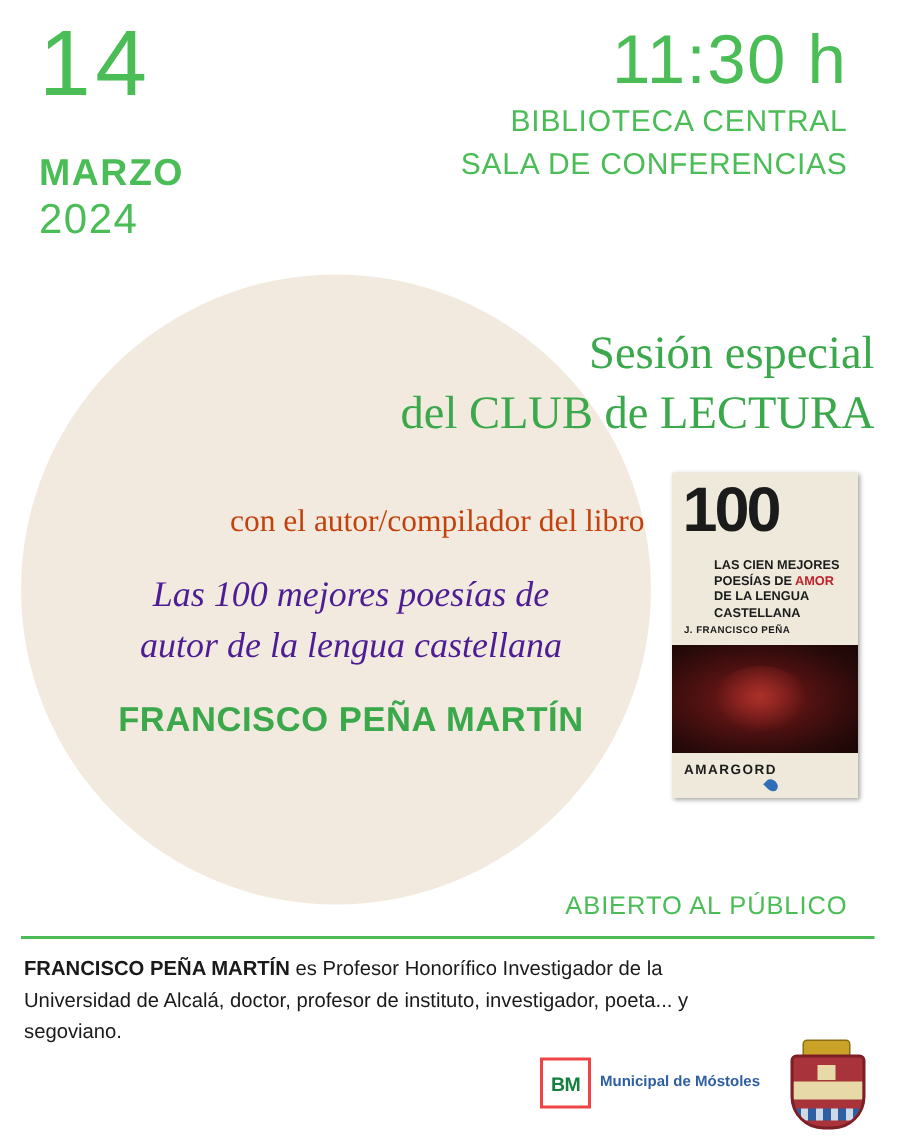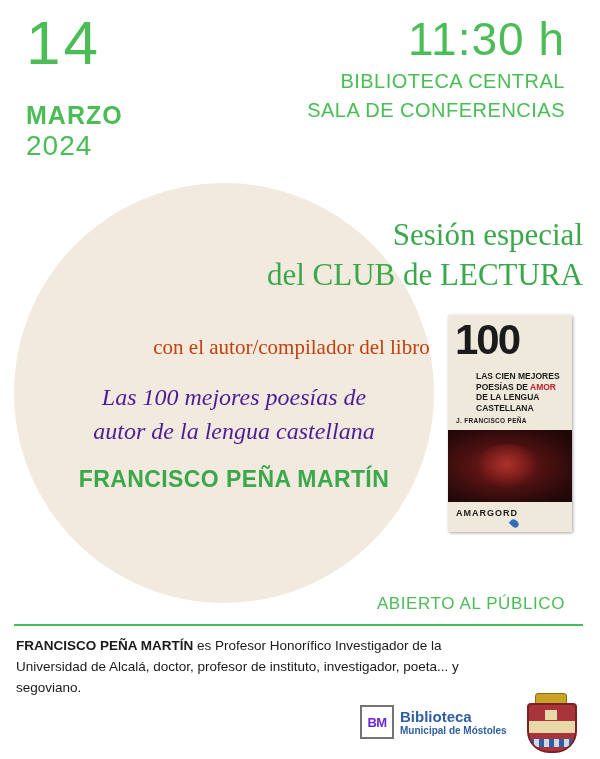--- a/index.html
+++ b/index.html
@@ -247,22 +247,22 @@
     position: absolute;
     left: 360px;
     top: 705px;
     display: flex;
     align-items: center;
     gap: 6px;
   }
   .logo-bm {
     width: 30px;
     height: 30px;
-    border: 2px solid #737373;
-    color: #6d28d9;
+    border: 2px solid #ef4444;
+    color: #15803d;
     font-size: 13px;
     font-weight: bold;
     display: flex;
     align-items: center;
     justify-content: center;
     letter-spacing: -0.5px;
   }
   .logo-bm-text {
     line-height: 1.15;
   }
@@ -377,21 +377,20 @@
 
     <div class="green-rule"></div>
 
     <div class="bio">
       <b>FRANCISCO PEÑA MARTÍN</b><span> es Profesor Honorífico Investigador de la Universidad de Alcalá, doctor, profesor de instituto, investigador, poeta... y segoviano.</span>
     </div>
 
     <div class="logo-biblioteca">
       <div class="logo-bm">BM</div>
       <div class="logo-bm-text">
-        <div class="l1">Biblioteca</div>
         <div class="l2">Municipal de Móstoles</div>
       </div>
     </div>
 
     <div class="crest">
       <div class="crown"></div>
       <div class="shield">
         <div class="tower"></div>
         <div class="band"></div>
         <div class="wave"></div>

